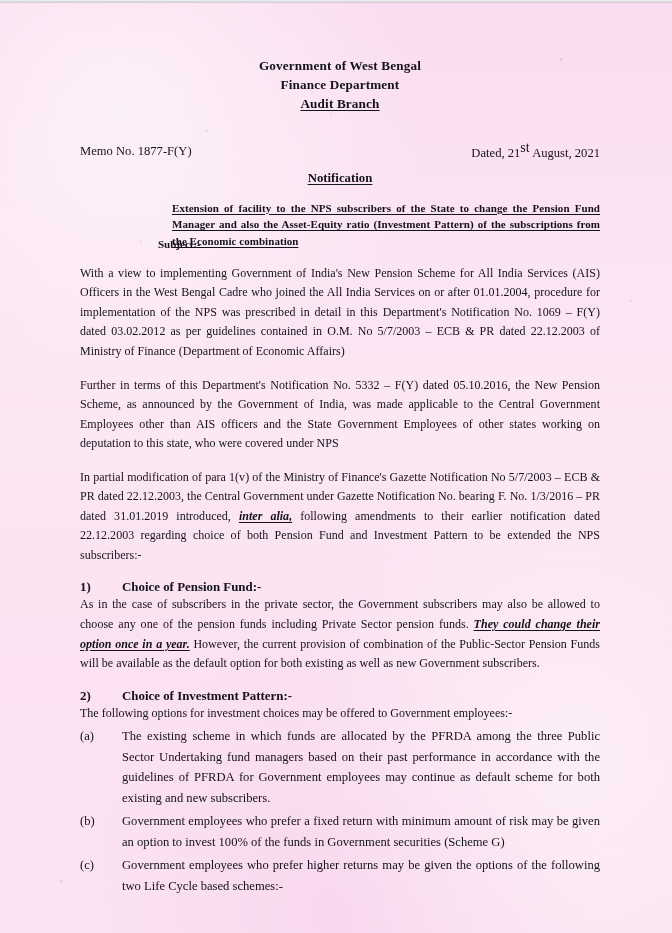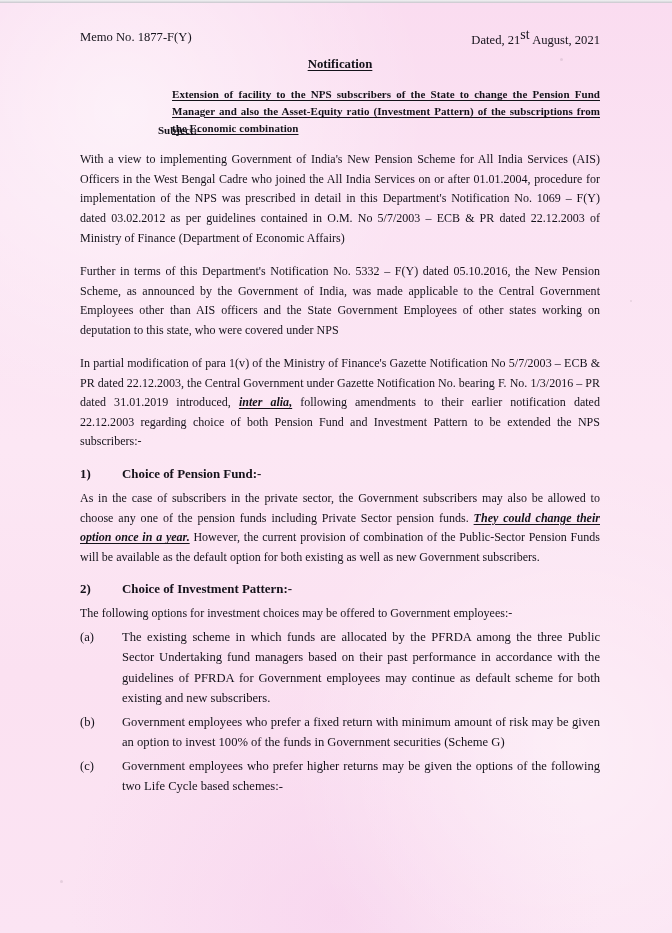--- a/index.html
+++ b/index.html
@@ -111,21 +111,21 @@
   
   p.para {
     margin: 0;
     margin-top: 14px;
     font-size: 12px;
     line-height: 1.63;
     text-align: justify;
     text-align-last: left;
     letter-spacing: 0.02px;
   }
-  p.tight { margin-top: 7px; }
+  p.tight { margin-top: 0; }
 
   .bi {
     font-weight: bold;
     font-style: italic;
     text-decoration: underline;
     text-underline-offset: 1.5px;
   }
 
   
   .sec {
@@ -174,20 +174,25 @@
 <div class="speck" style="left:560px;top:58px;width:3px;height:3px;"></div>
 <div class="speck" style="left:140px;top:241px;width:2px;height:2px;"></div>
 <div class="speck" style="left:205px;top:130px;width:3px;height:2px;"></div>
 <div class="speck" style="left:630px;top:300px;width:2px;height:2px;"></div>
 <div class="speck" style="left:60px;top:880px;width:3px;height:3px;"></div>
 <div class="speck" style="left:330px;top:113px;width:2px;height:2px;"></div>
 
 <div id="sheet">
   <div class="doc">
 
+    <div class="hdr">
+      <span class="line">Government of West Bengal</span>
+      <span class="line">Finance Department</span>
+      <span class="line u">Audit Branch</span>
+    </div>
 
     <div class="memorow">
       <span class="memo">Memo No. 1877-F(Y)</span>
       <span class="date"><span>Dated, 21</span><sup class="ord">st</sup><span> August, 2021</span></span>
     </div>
 
     <div class="nottitle">Notification</div>
 
     <div class="subjrow">
       <div class="lbl">Subject:-</div>

